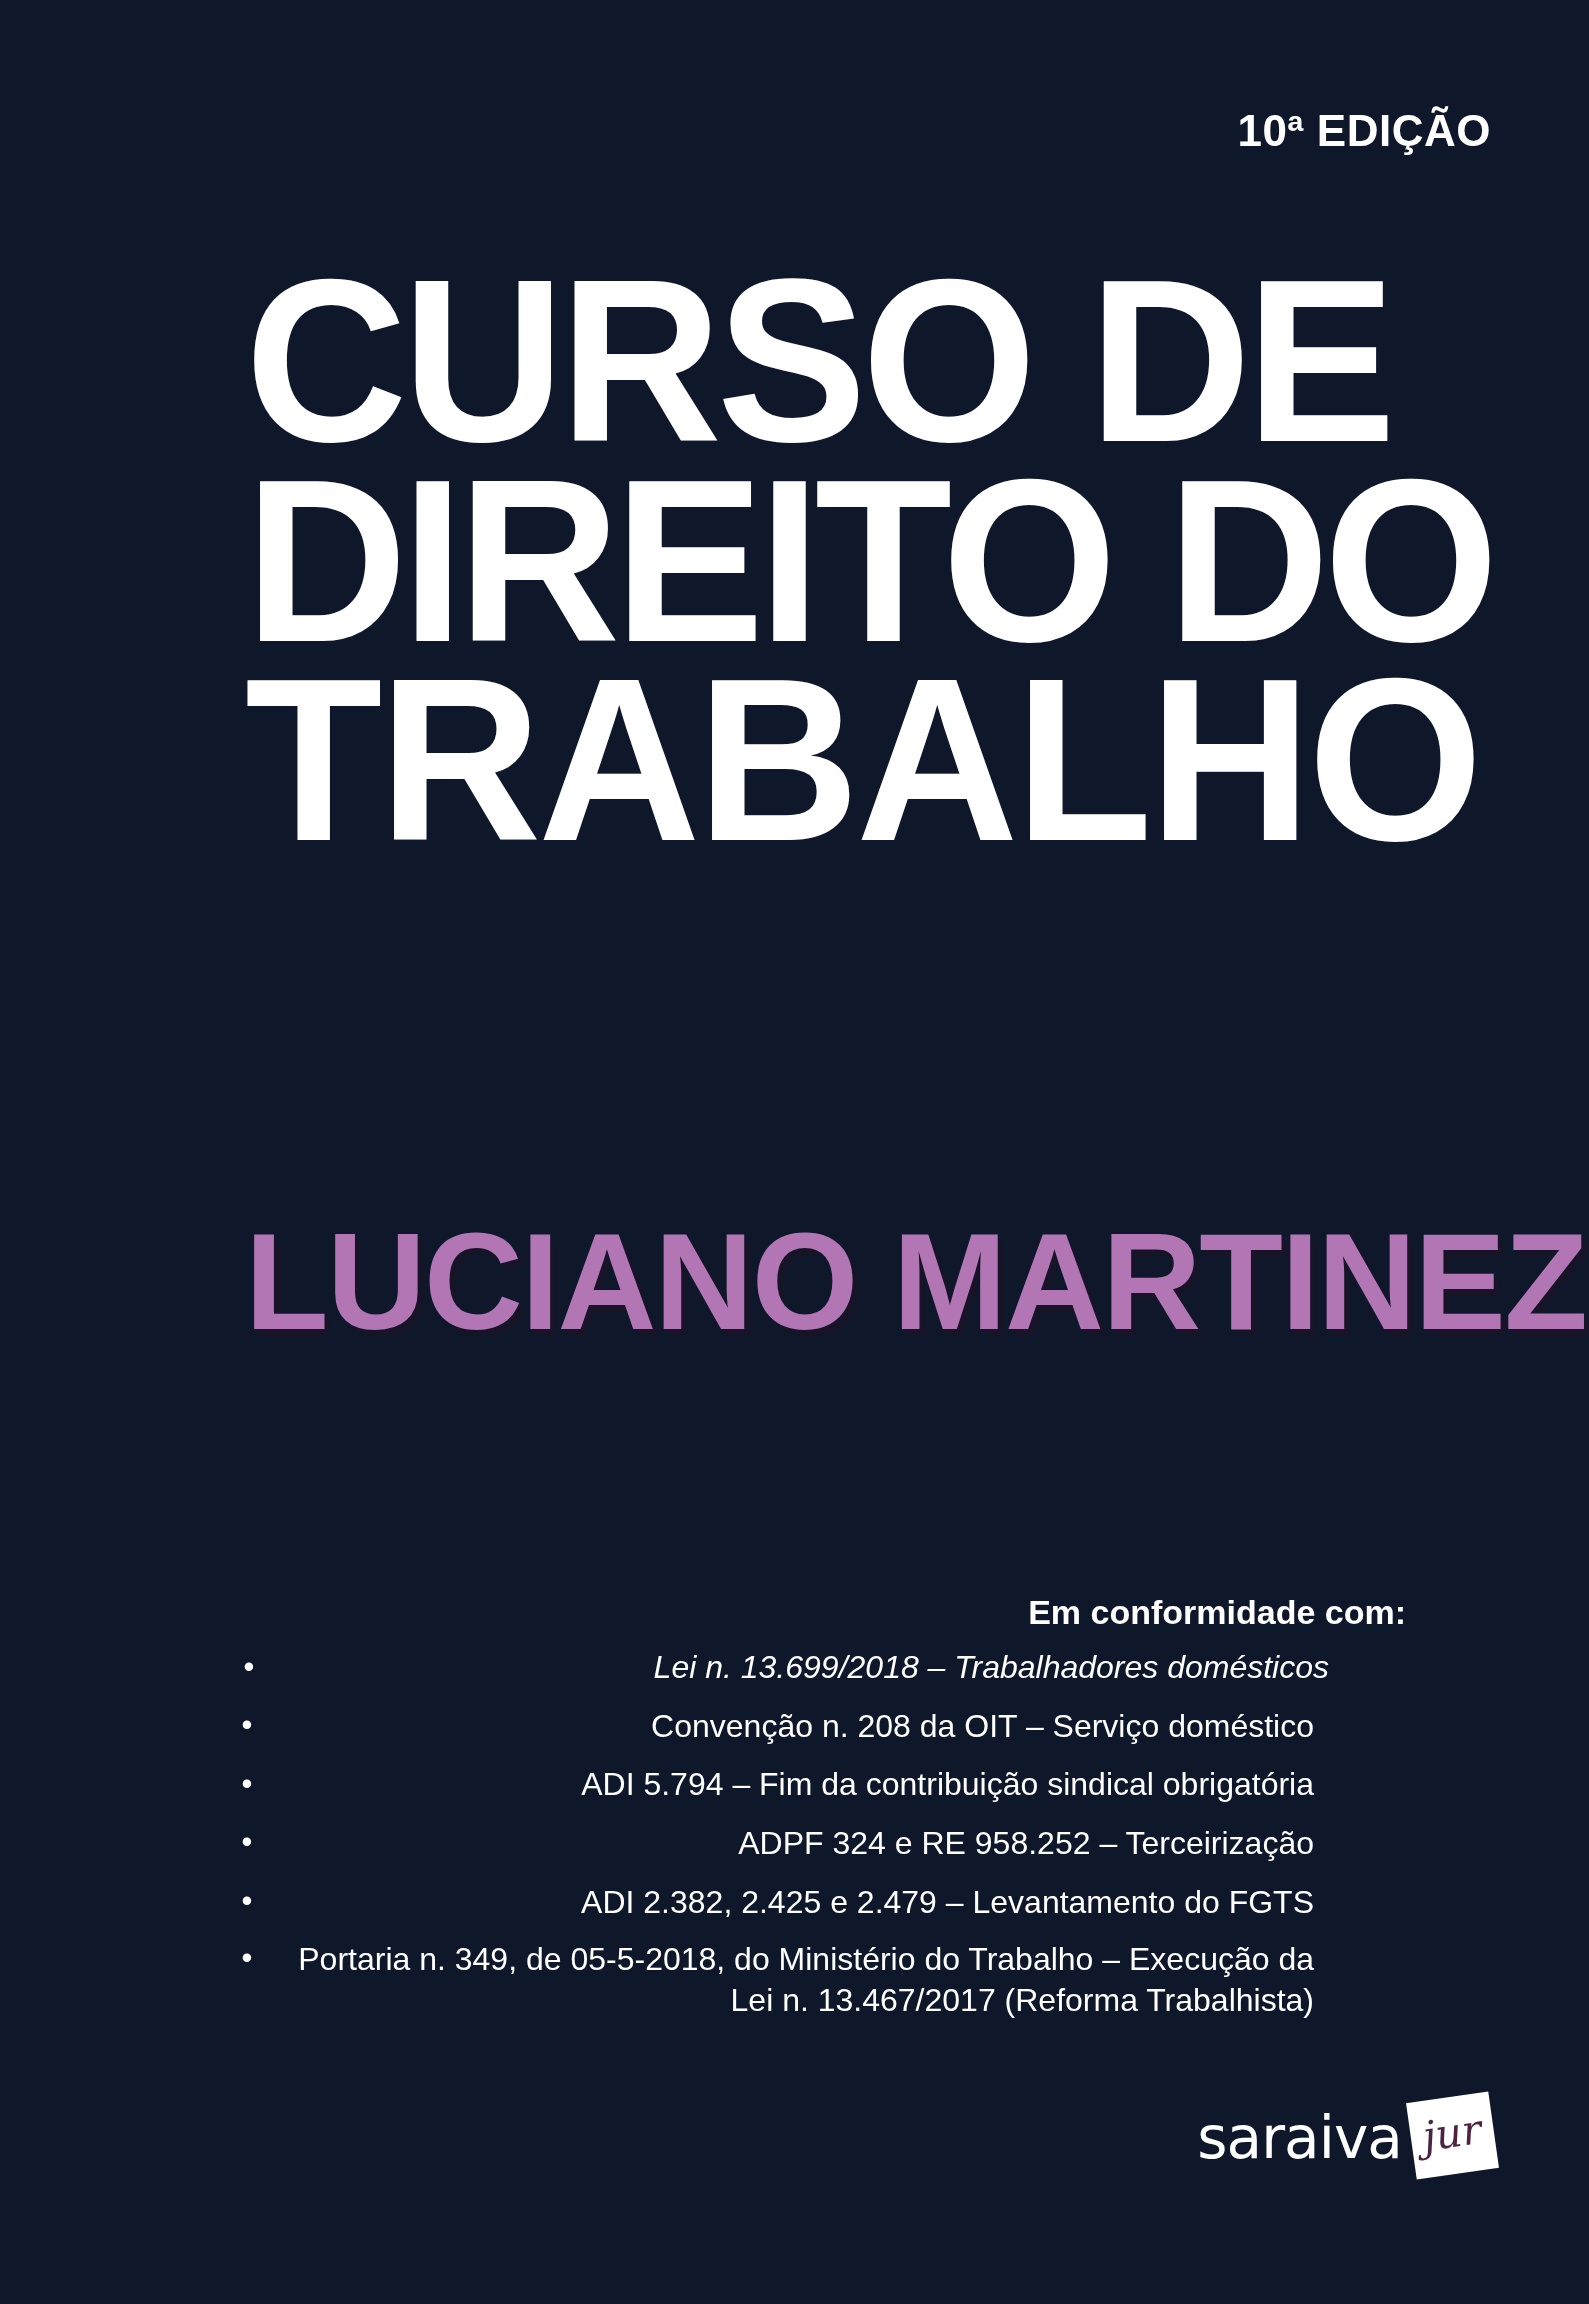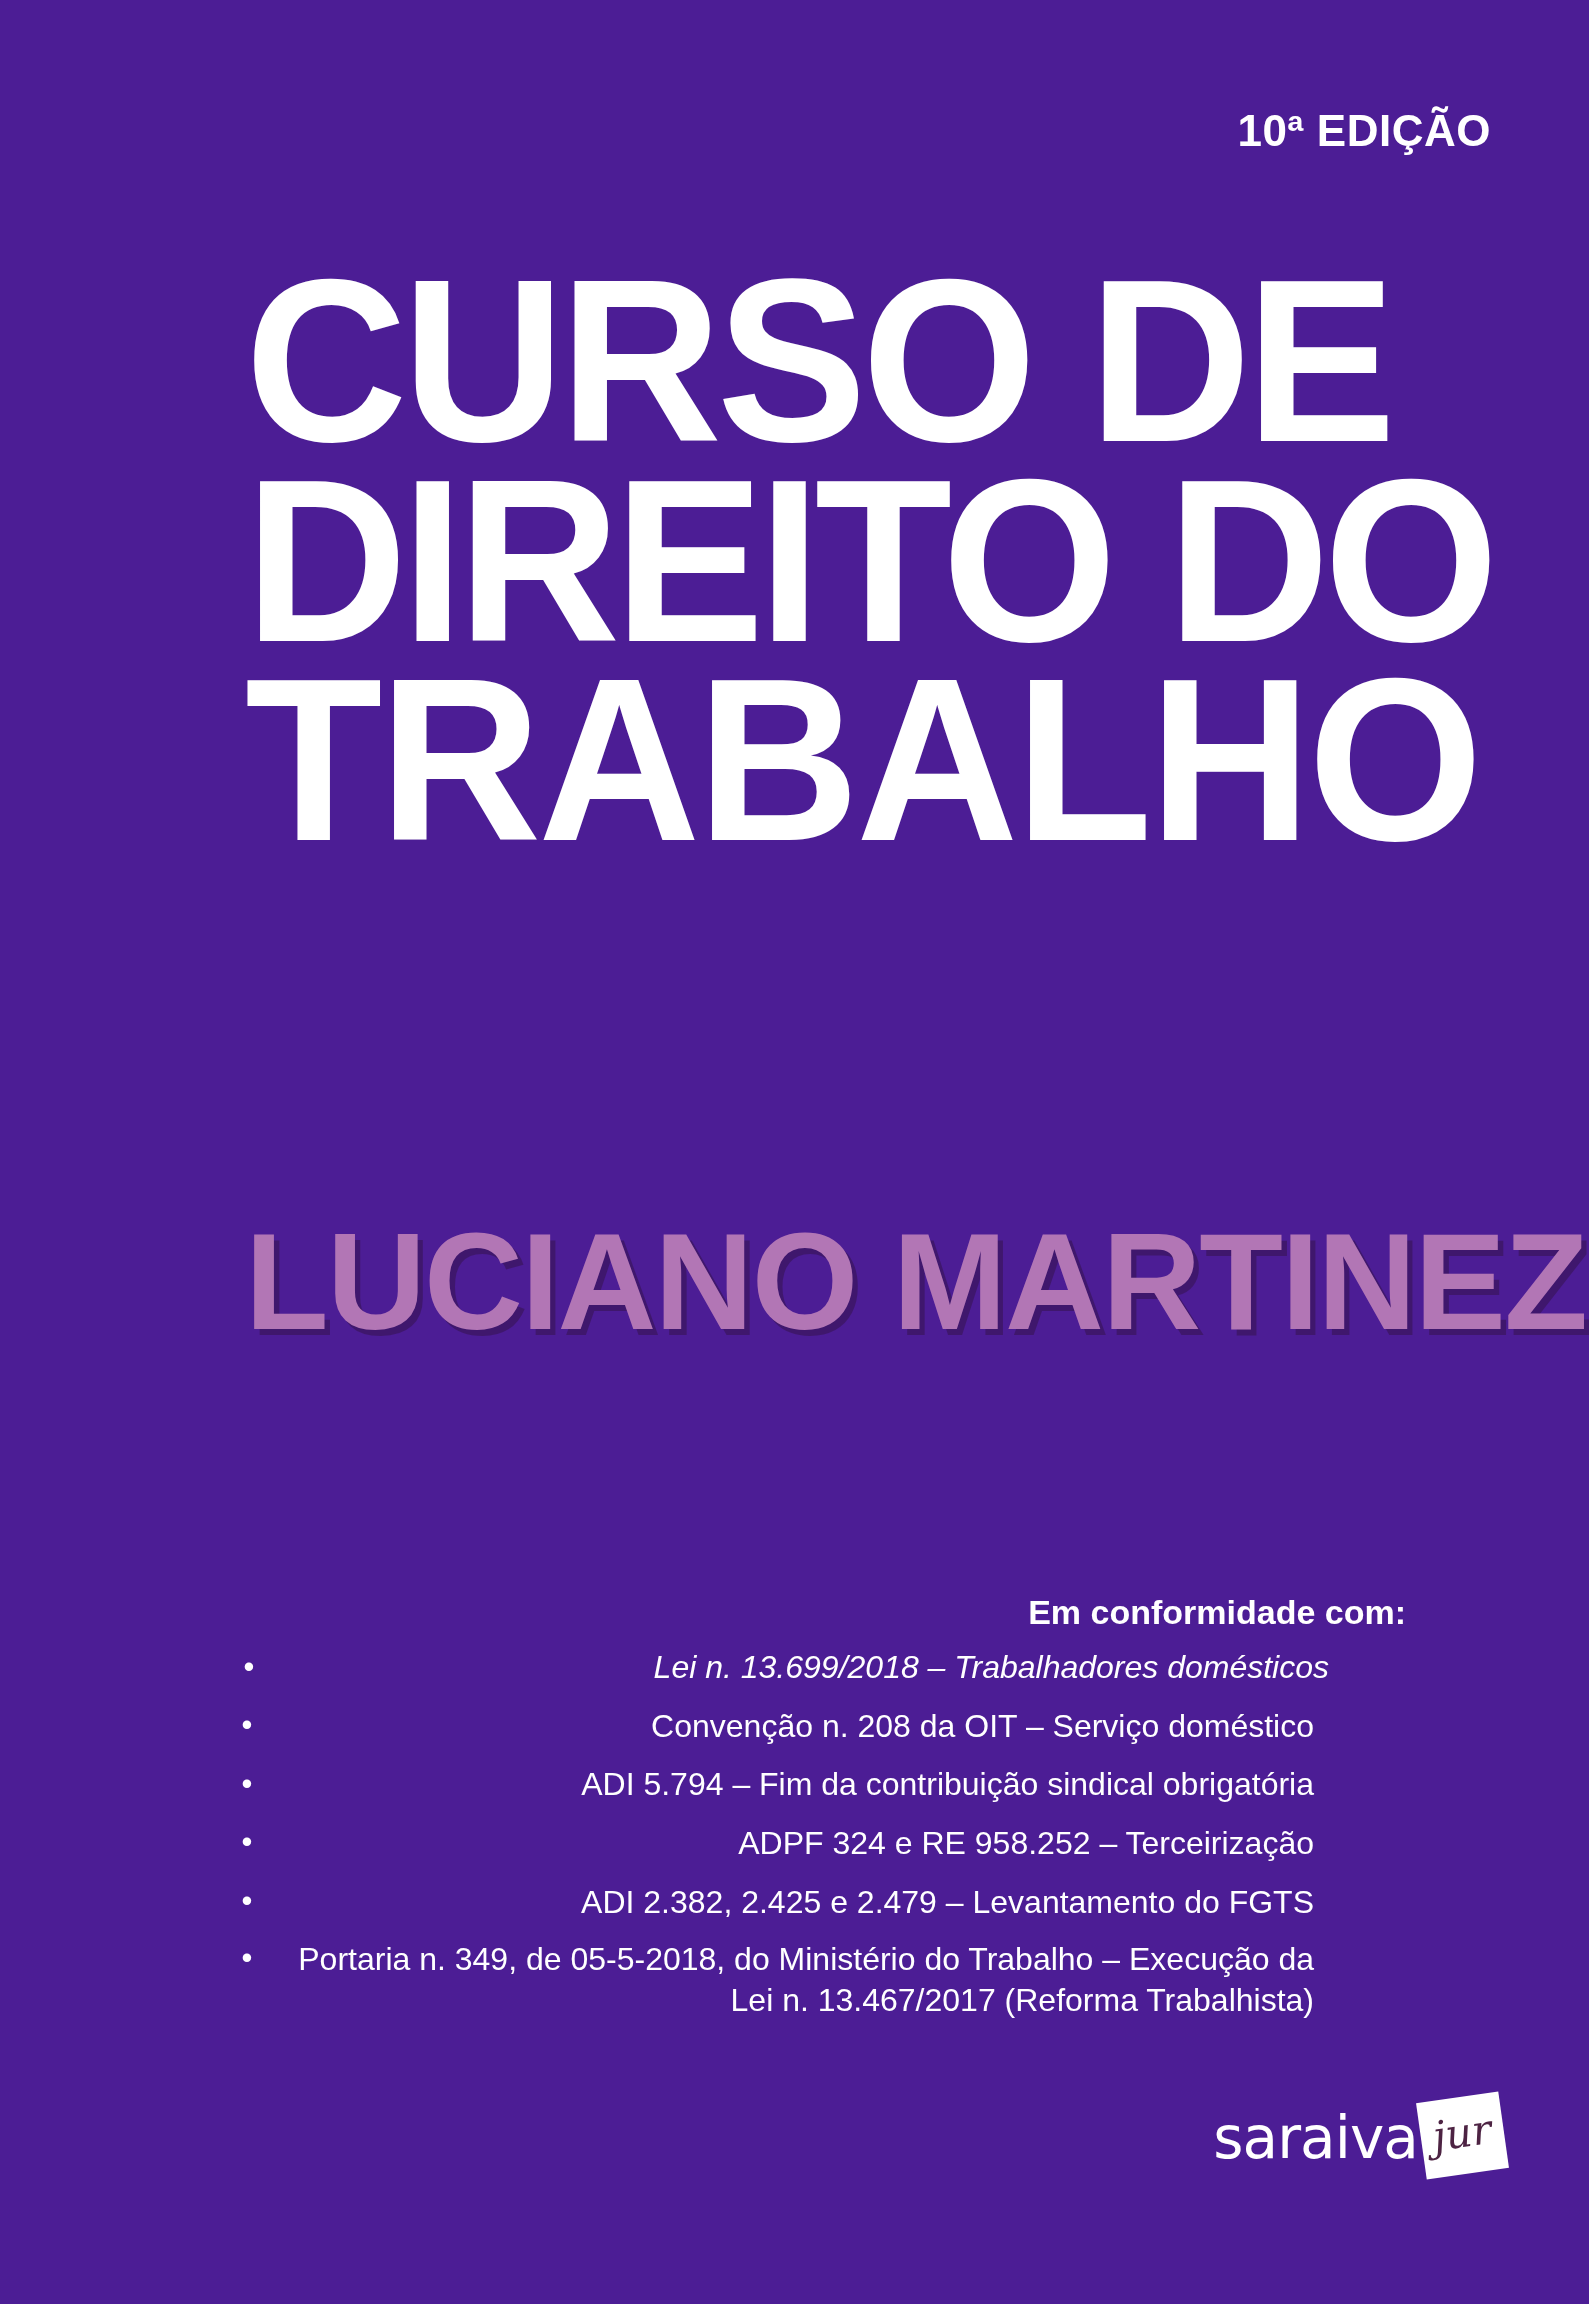--- a/index.html
+++ b/index.html
@@ -11,21 +11,21 @@
     width: 1590px;
     height: 2304px;
     overflow: hidden;
     font-family: "Liberation Sans", sans-serif;
   }
 
   .cover {
     position: relative;
     width: 1590px;
     height: 2304px;
-    background: #4c1d95;
+    background: #0f172a;
     box-sizing: border-box;
     overflow: hidden;
   }
 
   
   .edition {
     position: absolute;
     top: 106px;
     right: 99px;
     color: #ffffff;
@@ -109,25 +109,25 @@
     top: -0.9px;
     font-size: 31px;
   }
   .compliance li.first-item { padding-left: 49px; font-style: italic; }
   .compliance li.first-item::before { left: 7.2px; }
   .compliance li.multiline { line-height: 1.28; }
 
   
   .logo {
     position: absolute;
-    right: 86px;
+    right: 96px;
     bottom: 137px;
     display: flex;
     align-items: flex-end;
-    gap: 3px;
+    gap: 9px;
   }
   .logo-word {
     color: #ffffff;
     font-size: 58px;
     font-weight: normal;
     letter-spacing: -0.9px;
     line-height: 1;
     font-family: "DejaVu Sans", sans-serif;
   }
   .logo-badge {

